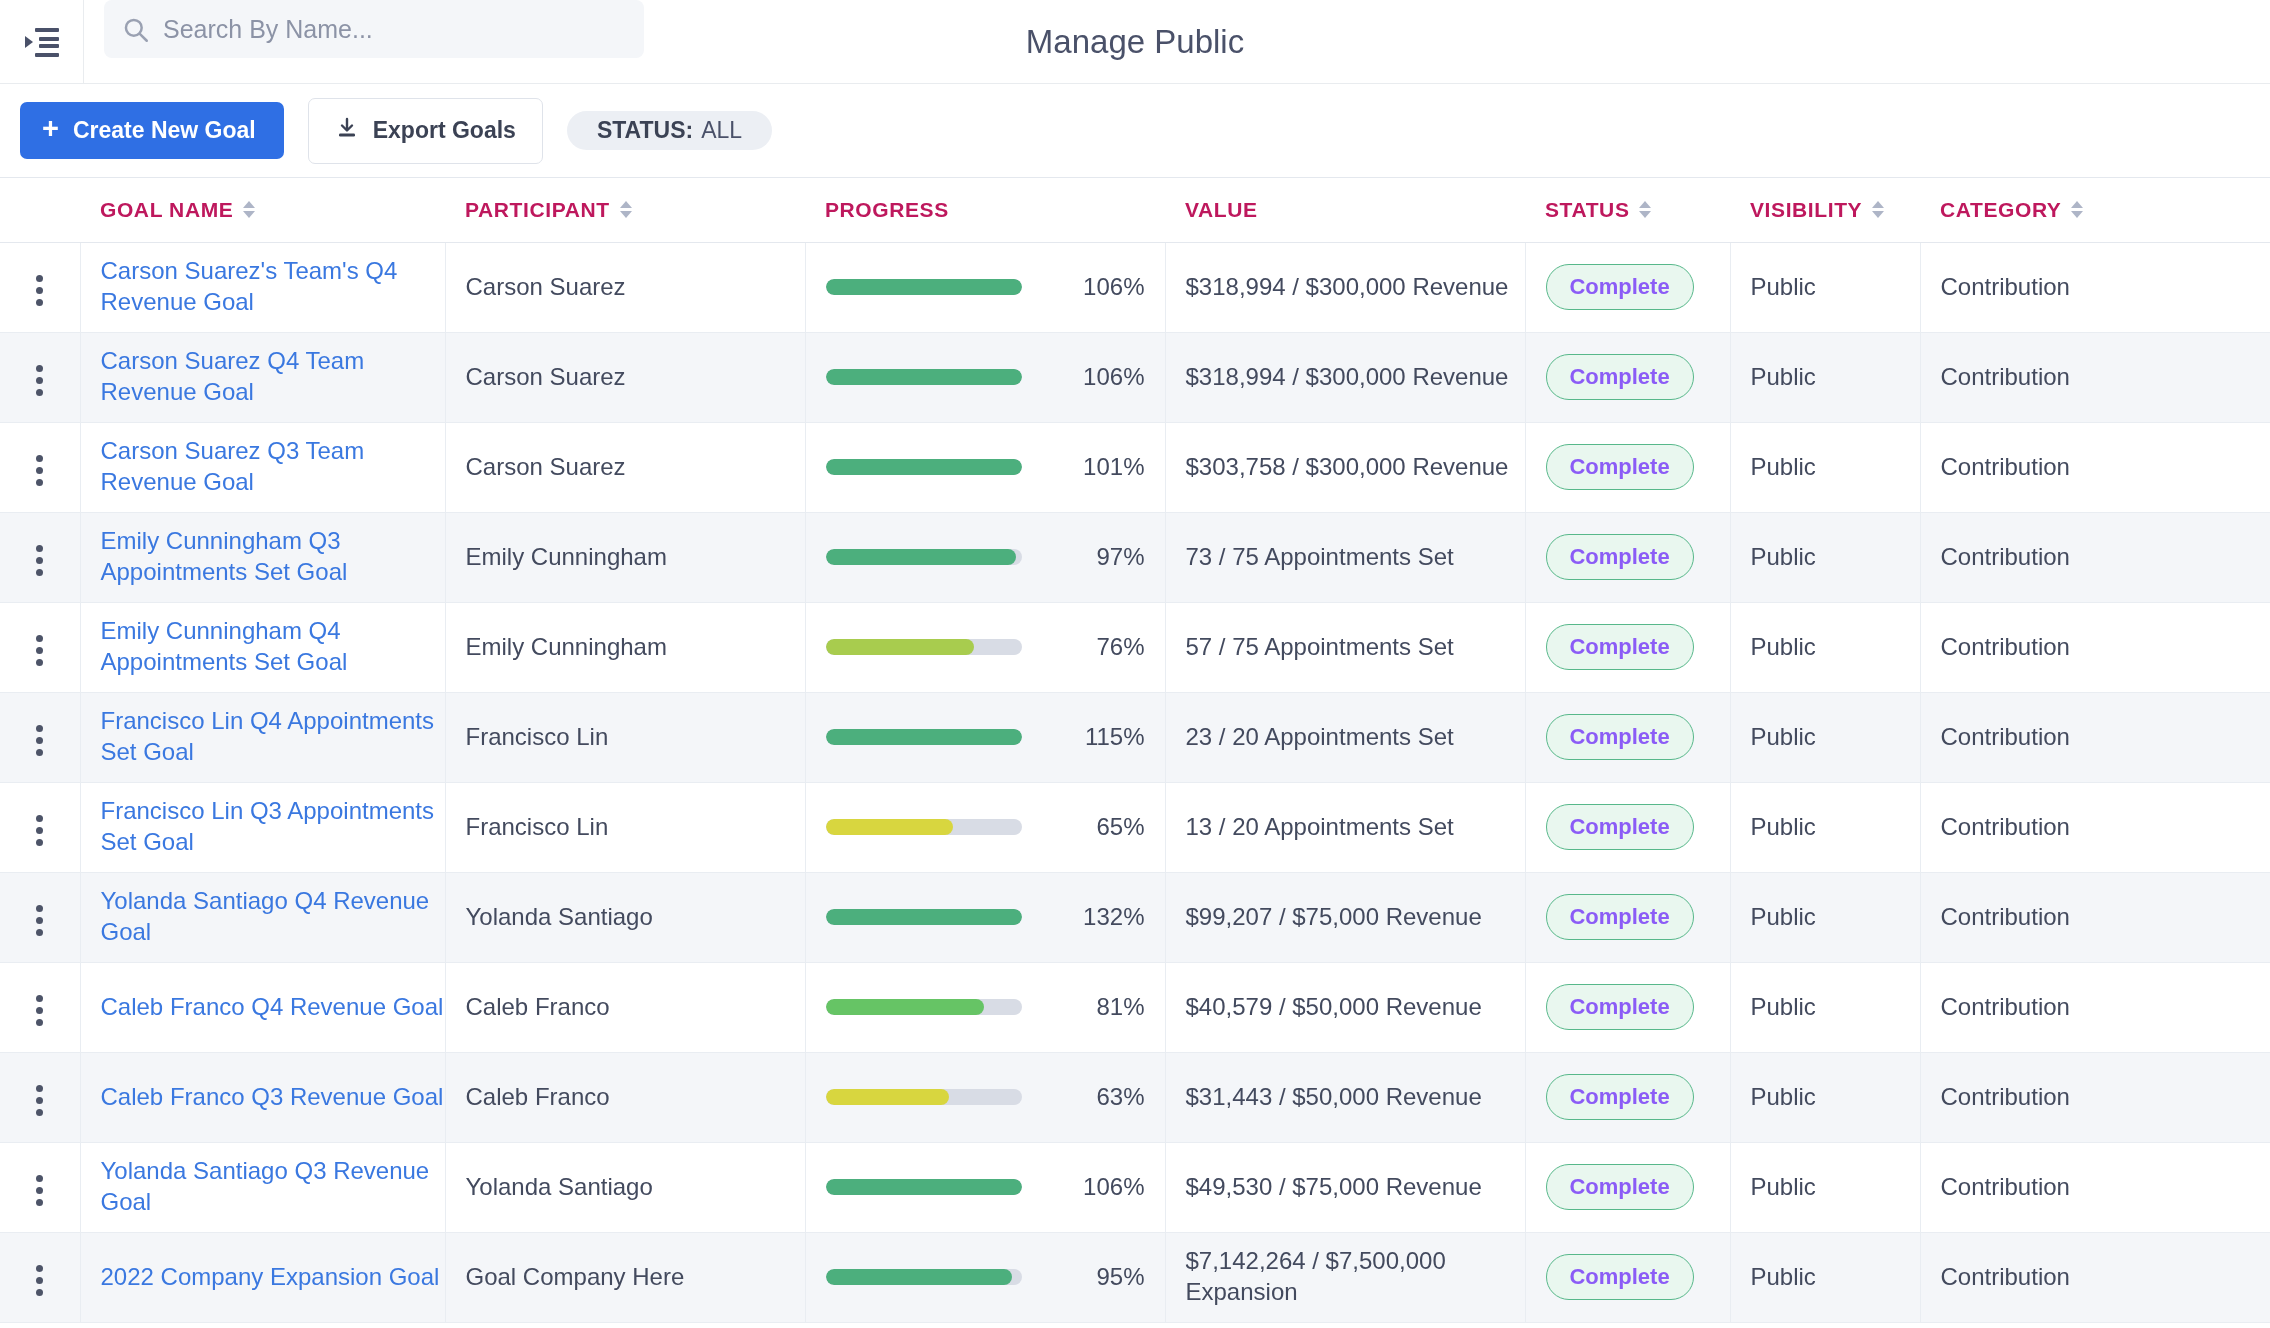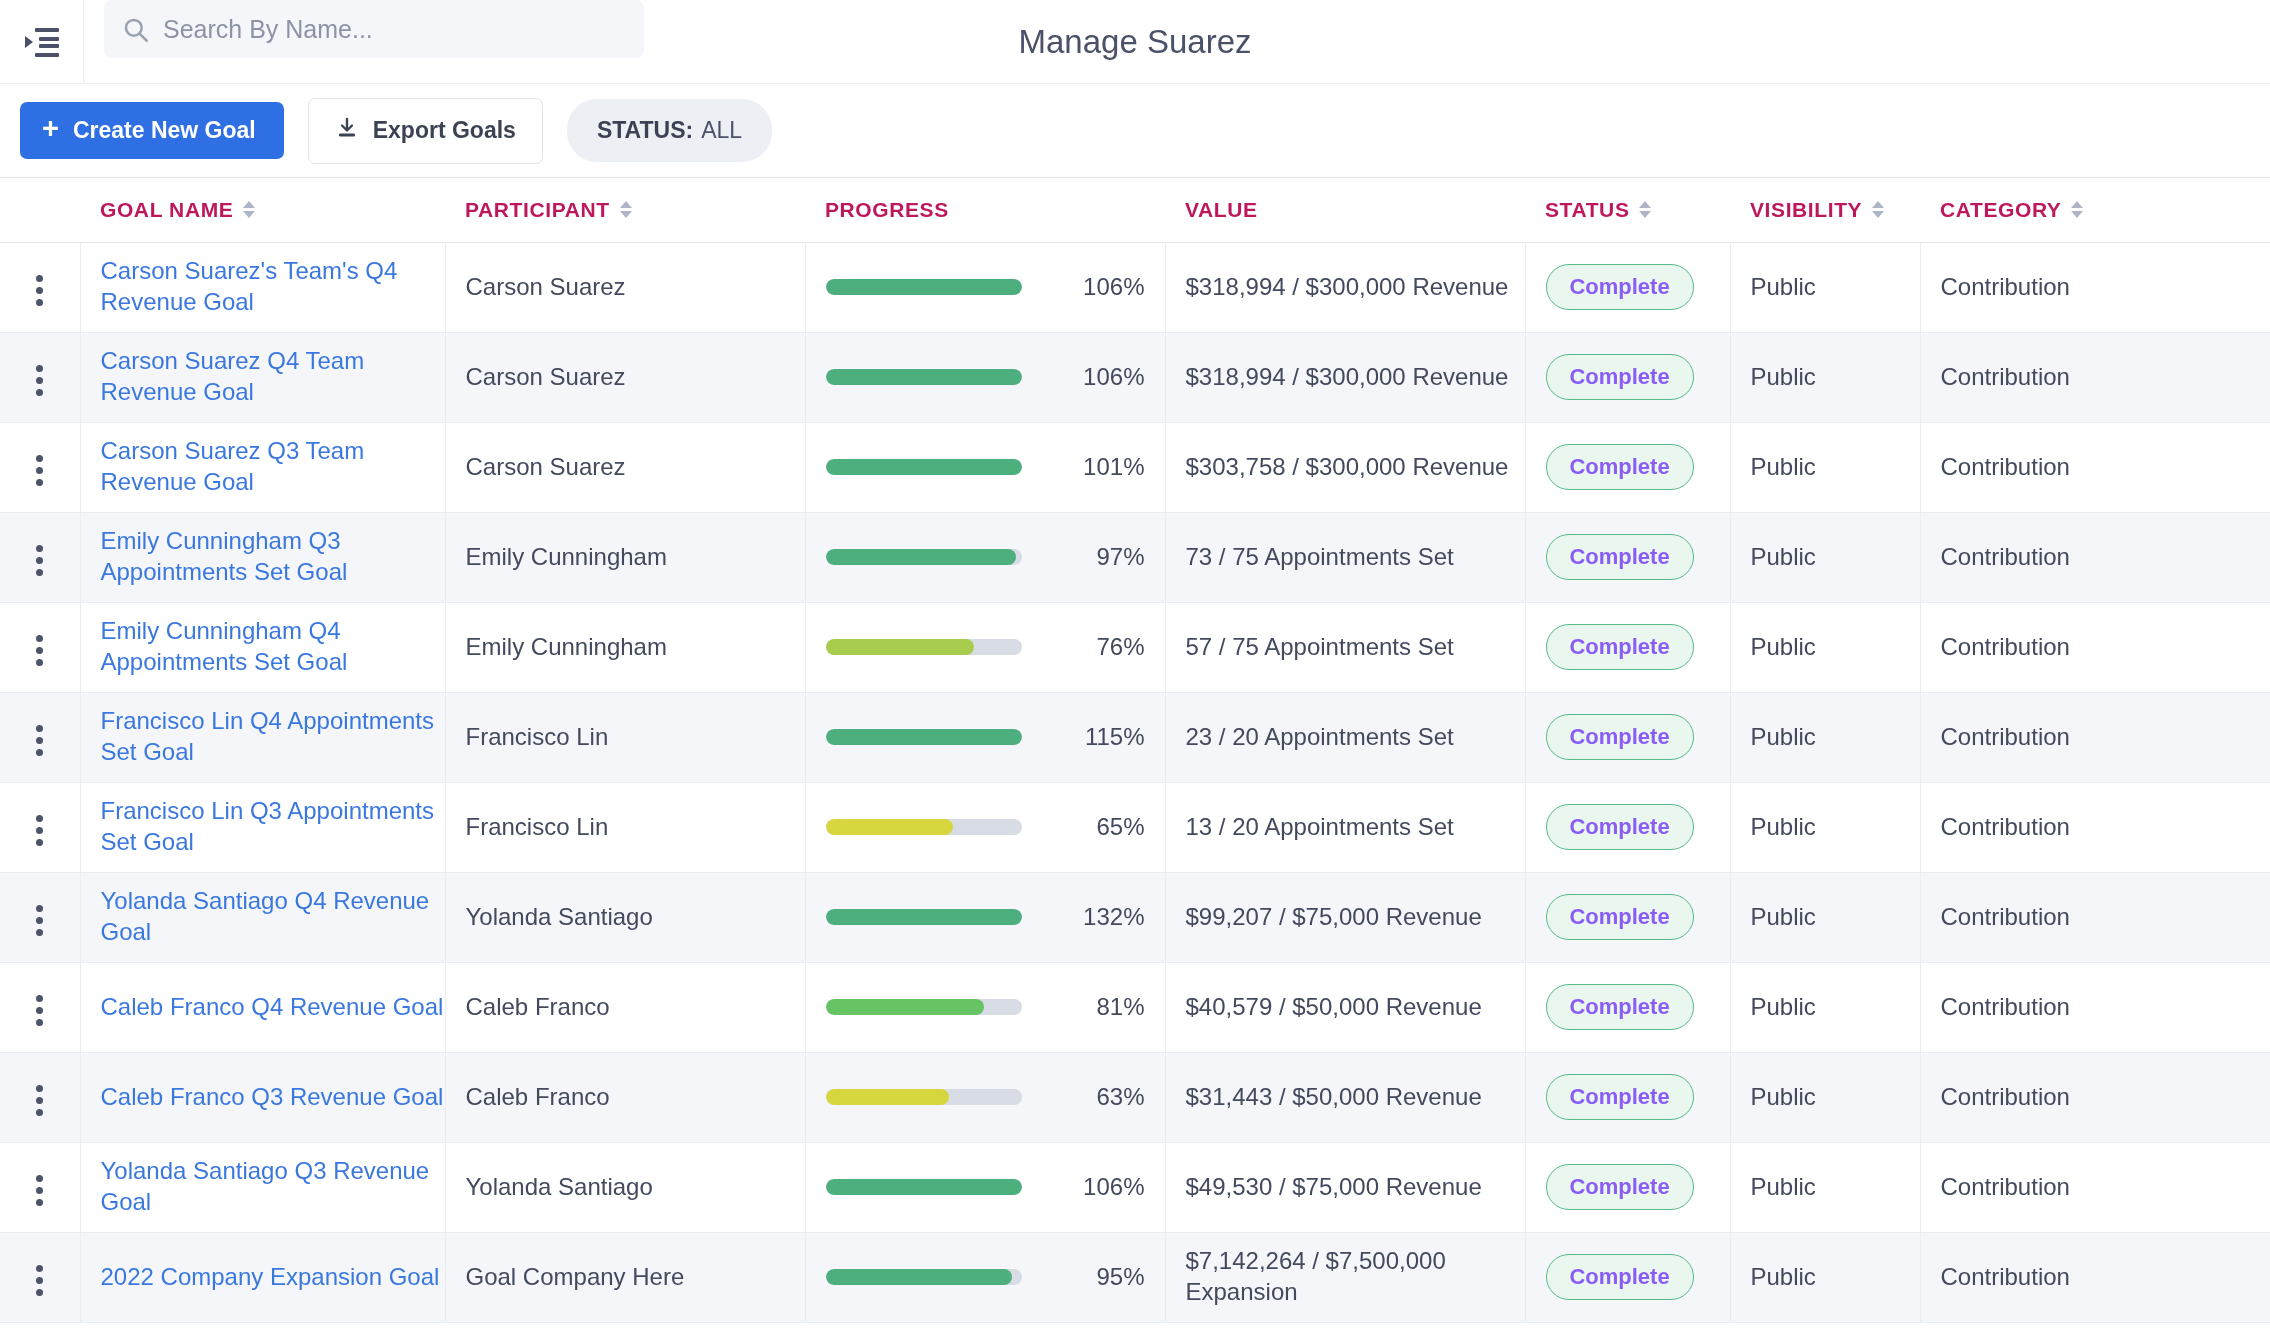--- a/index.html
+++ b/index.html
@@ -122,21 +122,21 @@
     display: flex;
     align-items: center;
     gap: 14px;
     cursor: pointer;
   }
 
   .chip-filter {
     background: #eceff4;
     border: none;
     border-radius: 30px;
-    height: 63px;
+    height: 39px;
     padding: 0 30px;
     font-family: "Liberation Sans", sans-serif;
     font-size: 23px;
     color: #3b4254;
     display: flex;
     align-items: center;
     gap: 8px;
     cursor: pointer;
   }
   .chip-filter .chip-key { font-weight: bold; }
@@ -306,21 +306,21 @@
   <div class="search-wrap">
     <span class="s-icon">
       <svg width="27" height="27" viewBox="0 0 24 24" fill="none" aria-hidden="true">
         <circle cx="10.5" cy="10.5" r="7" stroke="#9aa1b2" stroke-width="2.2"></circle>
         <line x1="15.6" y1="15.6" x2="22" y2="22" stroke="#9aa1b2" stroke-width="2.2" stroke-linecap="round"></line>
       </svg>
     </span>
     <input class="search-input" type="text" placeholder="Search By Name..." style="">
   </div>
 
-  <div class="page-title">Manage Suarez</div>
+  <div class="page-title">Manage Public</div>
 </div>
 
 <div class="actionbar">
 
   <button class="btn-primary">
     <span class="plus-glyph">+</span>
     <span>Create New Goal</span>
   </button>
 
   <button class="btn-secondary">

